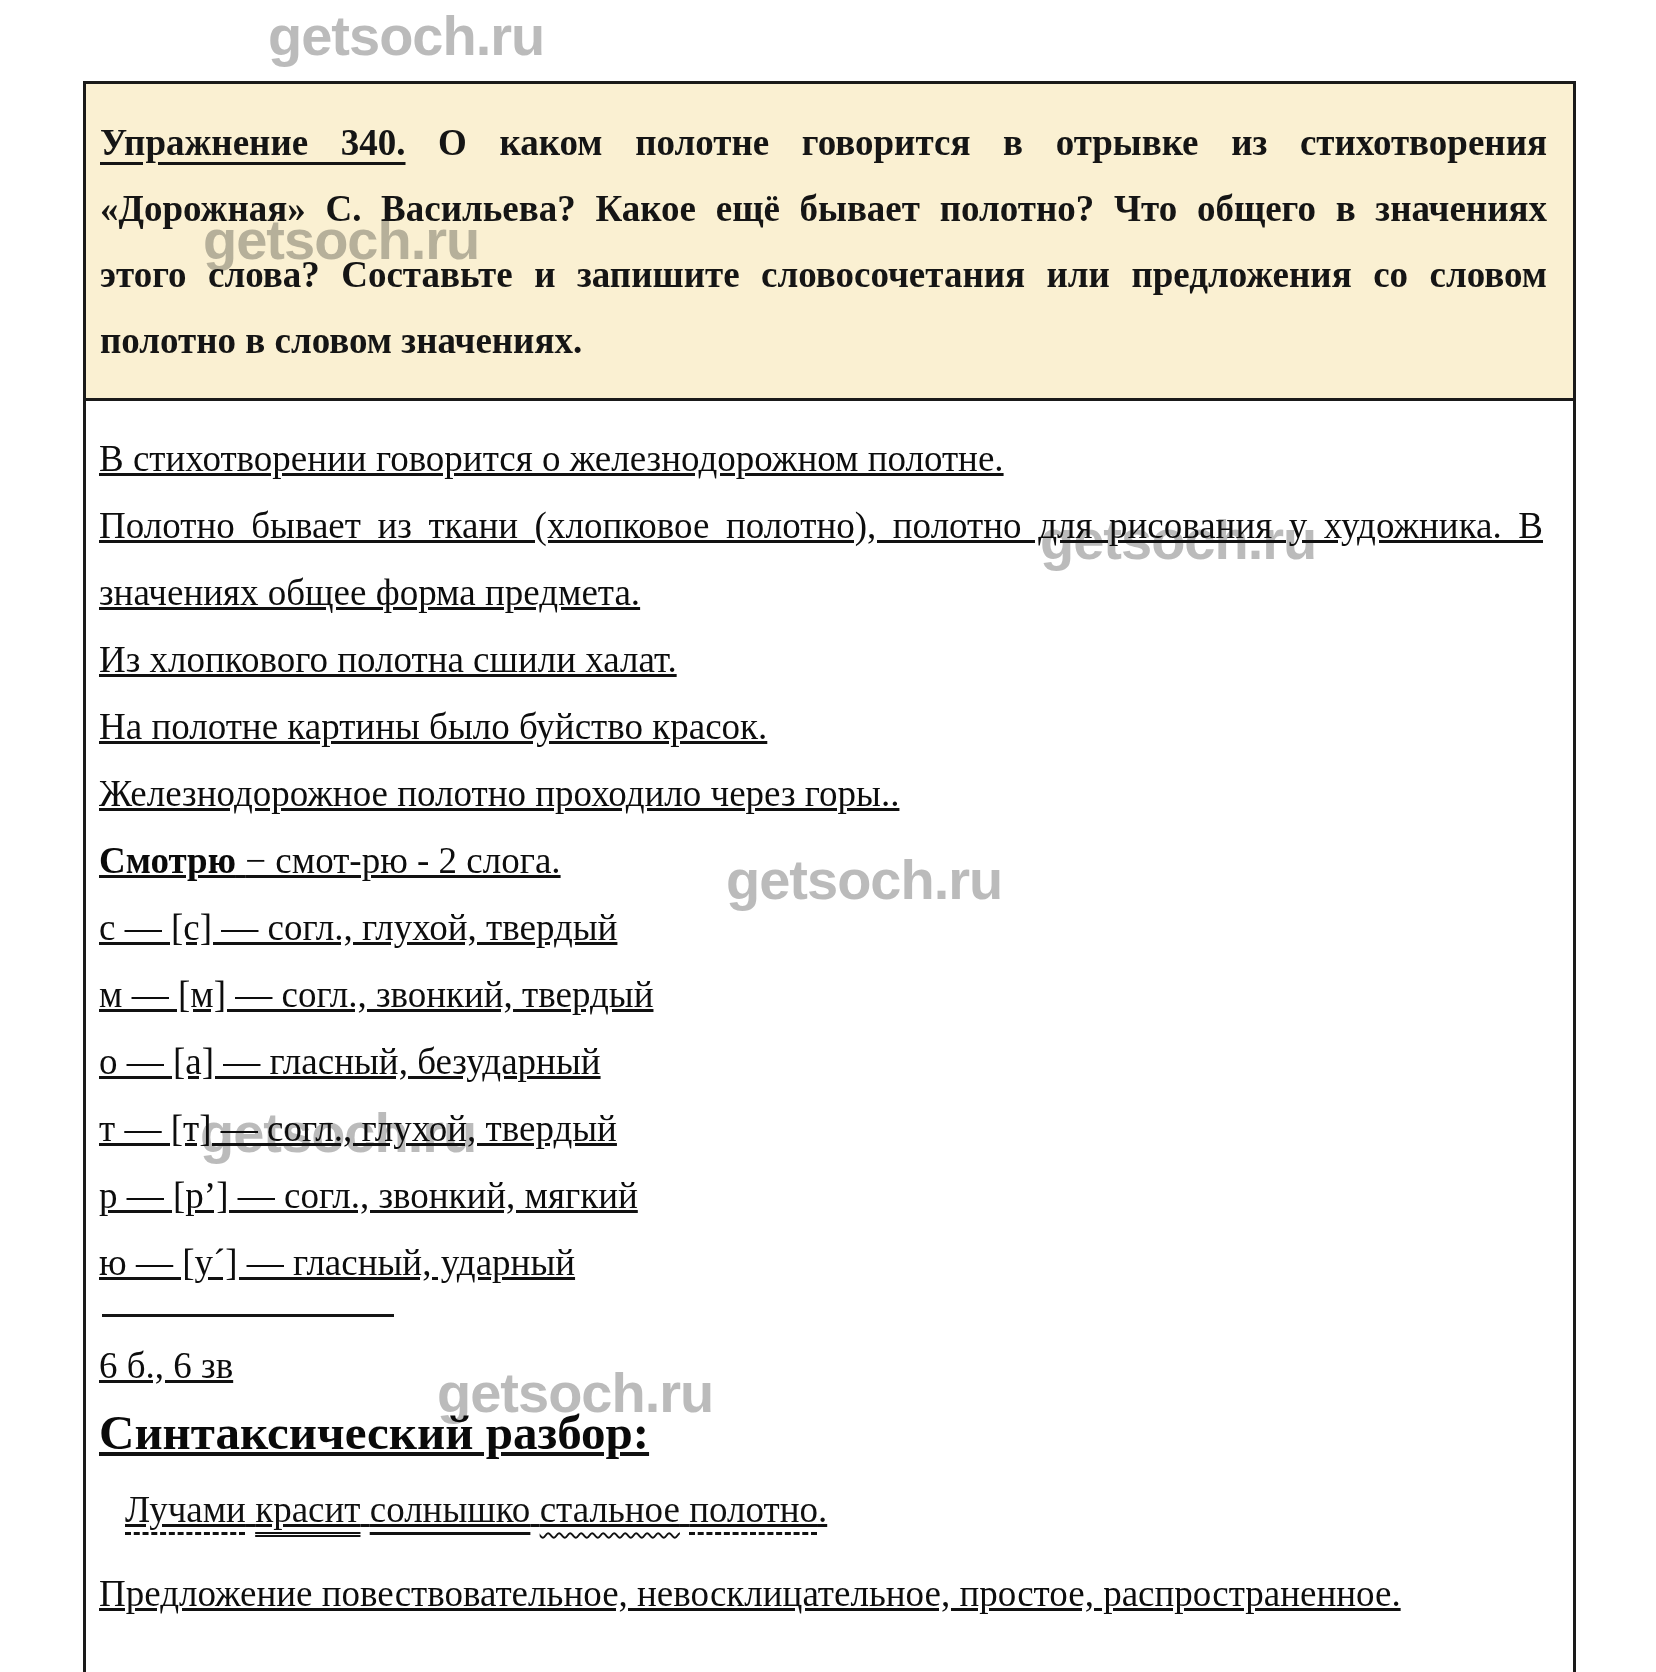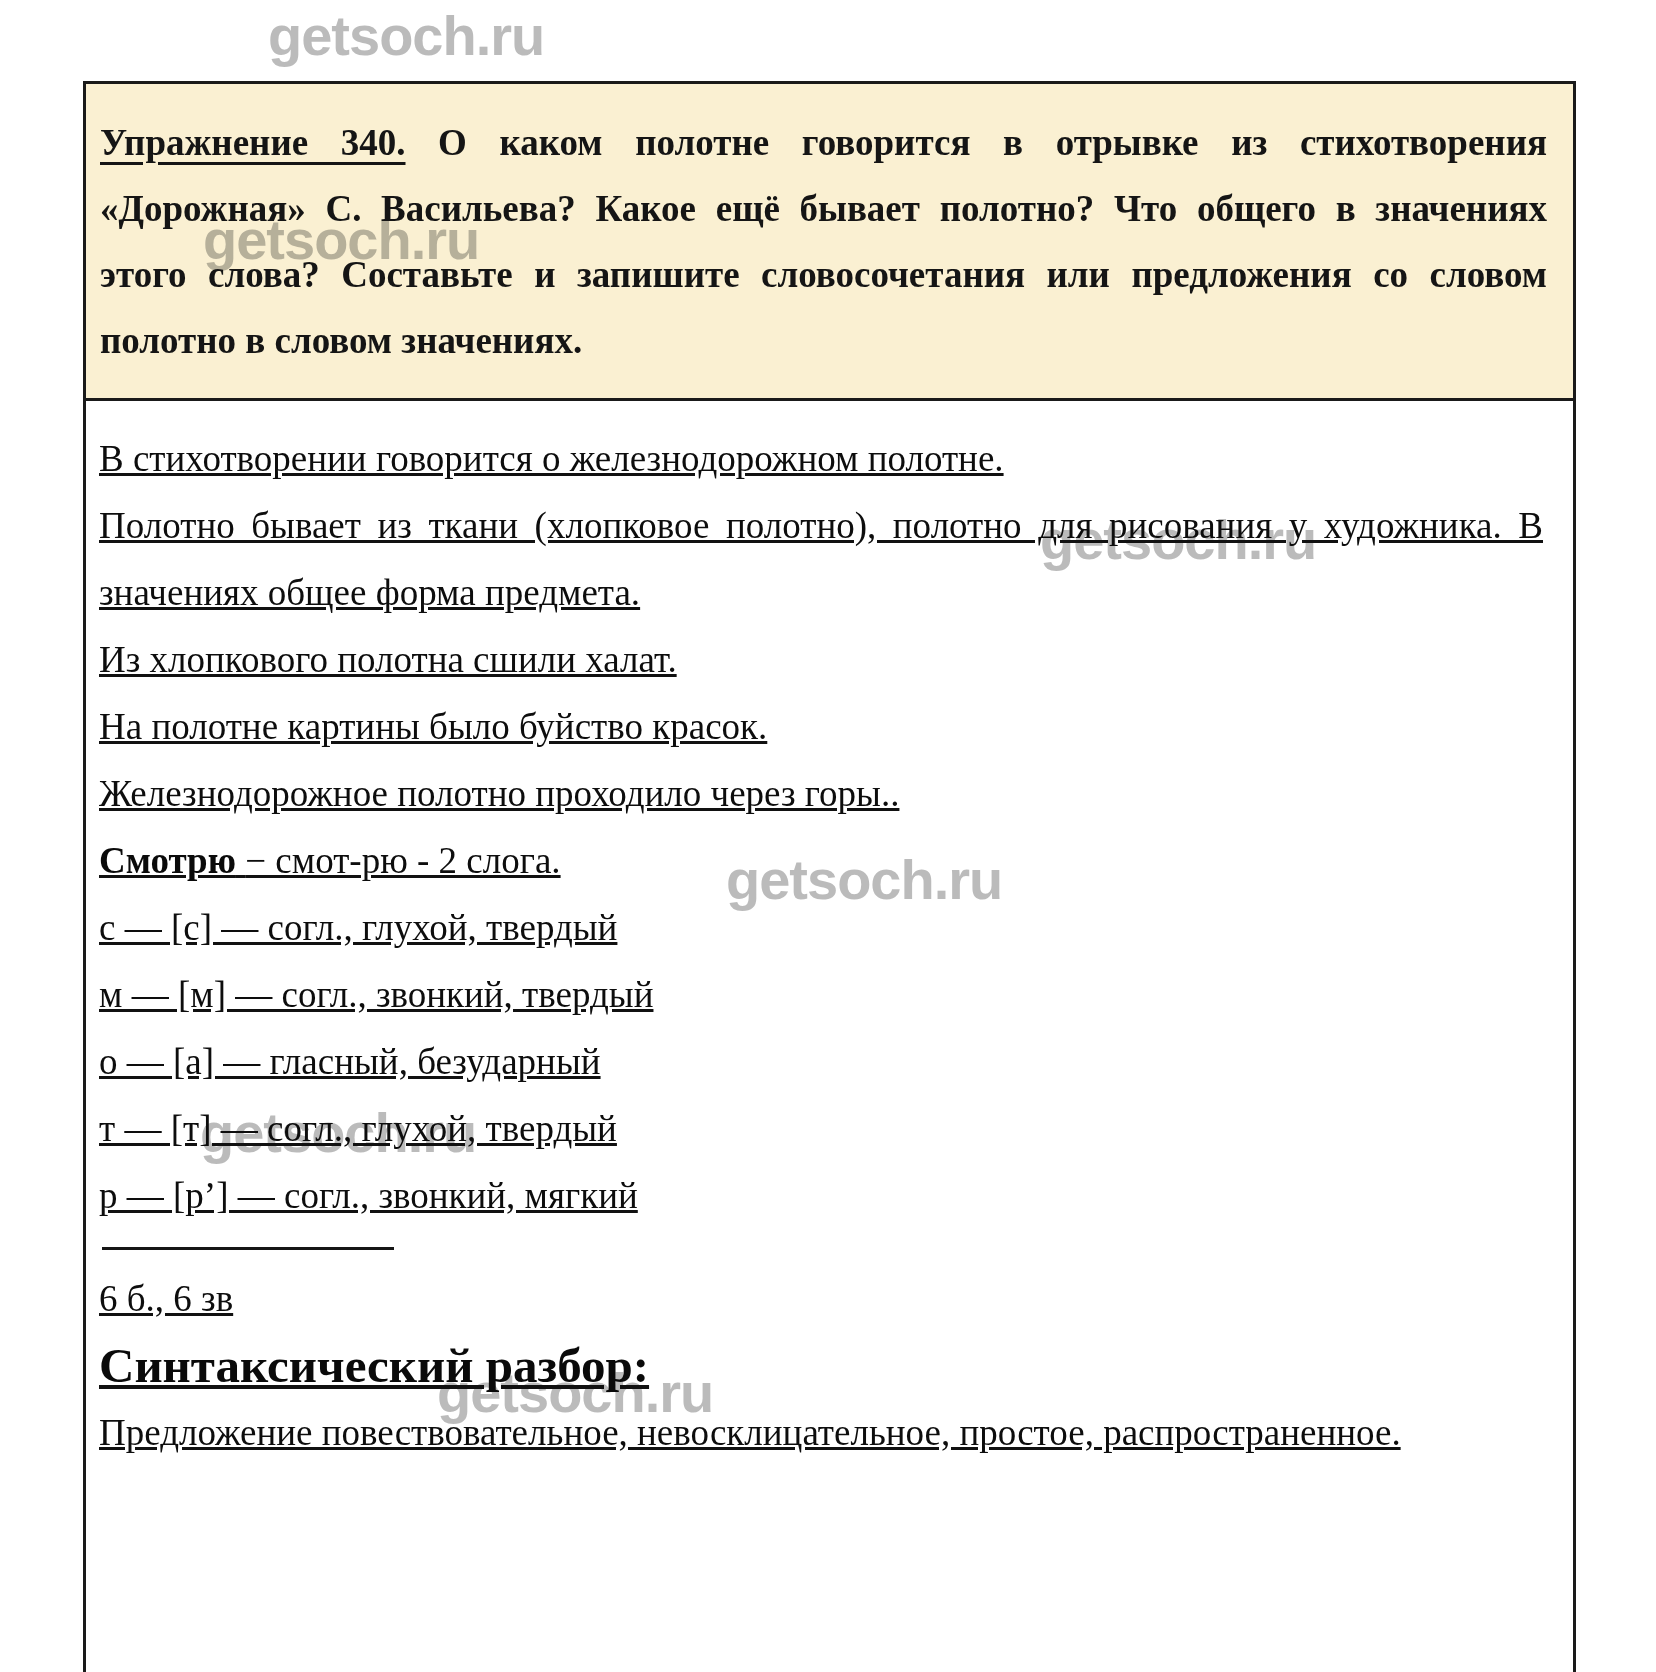--- a/index.html
+++ b/index.html
@@ -111,26 +111,34 @@
     <div class="line">На полотне картины было буйство красок.</div>
     <div class="line">Железнодорожное полотно проходило через горы..</div>
 
     <div class="line"><span class="b">Смотрю</span> <span>− смот-рю - 2 слога.</span></div>
 
     <div class="line">с — [с] — согл., глухой, твердый</div>
     <div class="line">м — [м] — согл., звонкий, твердый</div>
     <div class="line">о — [а] — гласный, безударный</div>
     <div class="line">т — [т] — согл., глухой, твердый</div>
     <div class="line">р — [р’] — согл., звонкий, мягкий</div>
+    <div class="line">ю — [у´] — гласный, ударный</div>
 
     <div class="sep-row">
       <div class="rule"></div>
     </div>
 
     <div class="line">6 б., 6 зв</div>
 
     <div class="syntax-heading">Синтаксический разбор:</div>
 
+    <div class="sentence">
+      <span class="ul-dash-dot">Лучами</span>
+      <span class="ul-double">красит</span>
+      <span class="ul-solid">солнышко</span>
+      <span class="ul-wavy">стальное</span>
+      <span class="ul-dash-dot">полотно</span><span class="no-ul">.</span>
+    </div>
 
     <div class="line">Предложение повествовательное, невосклицательное, простое, распространенное.</div>
   </div>
 
 </div>
 
 </body></html>

